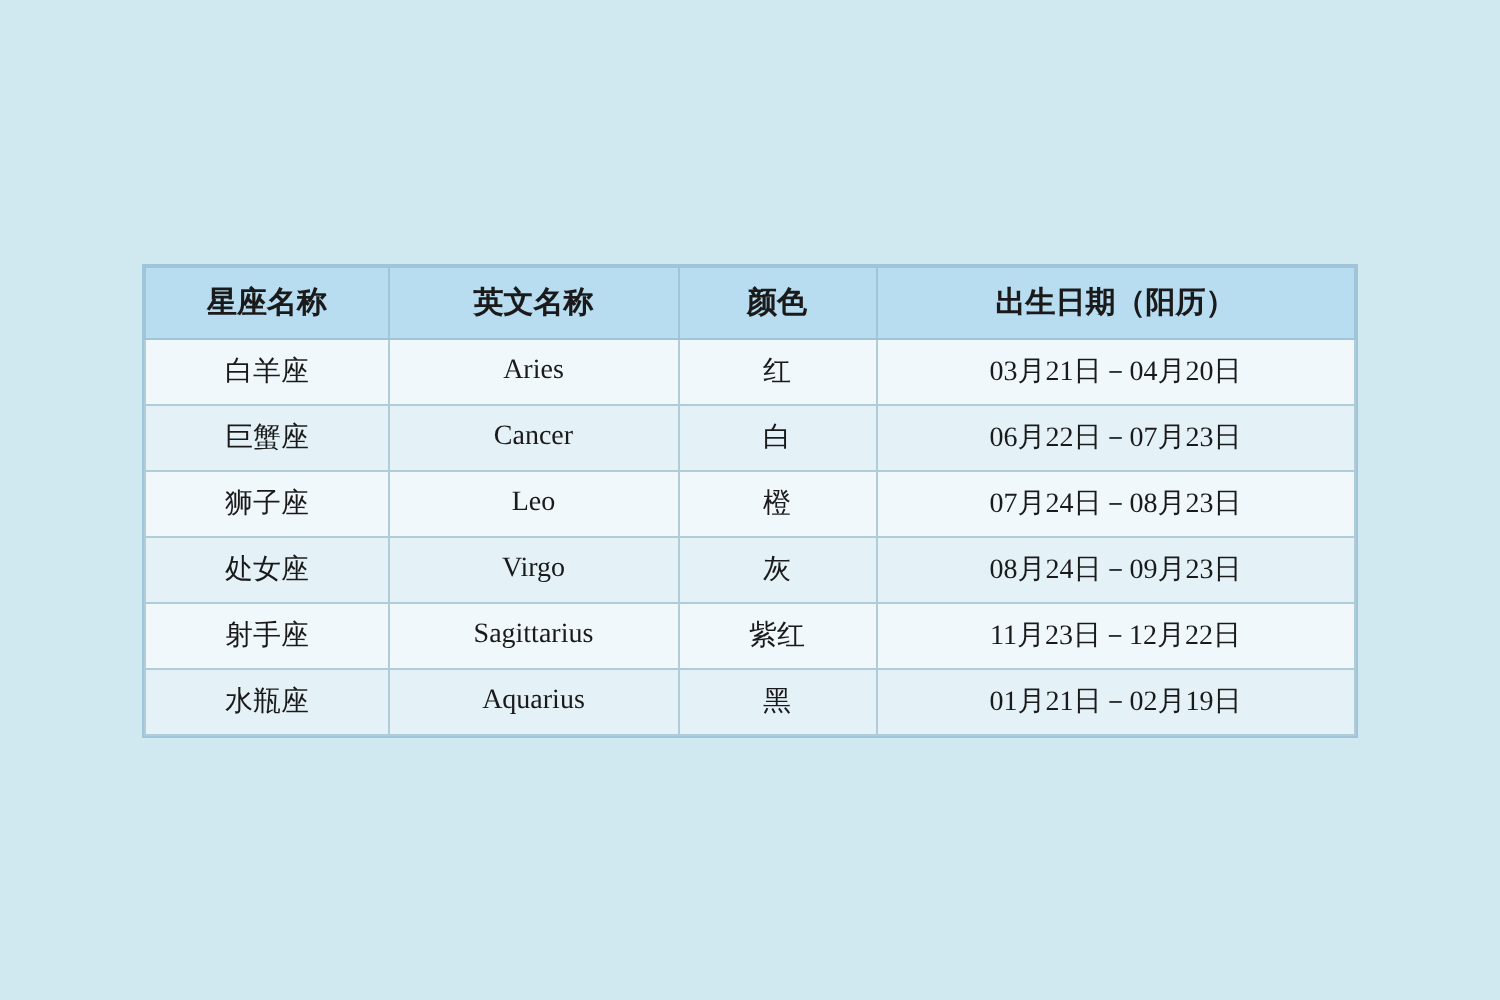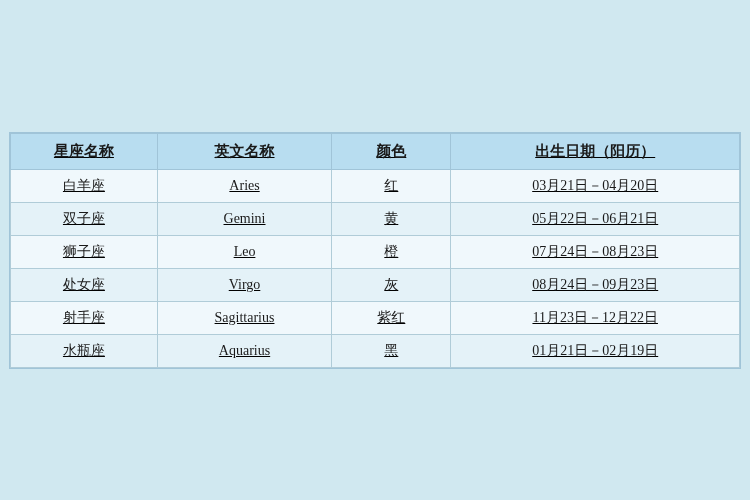--- a/index.html
+++ b/index.html
@@ -14,22 +14,21 @@
       background-color: #d0e8f0;
       display: flex;
       align-items: center;
       justify-content: center;
       font-family: "SimSun", "宋体", serif;
     }
 
     .table-container {
       background-color: #1d4ed8;
       border: 1px solid #a0c4d8;
-      width: 732px;
-      text-decoration: underline;
+      width: 608px;
     }
 
     table {
       width: 100%;
       border-collapse: collapse;
     }
 
     thead tr {
       background-color: #b8ddf0;
     }
@@ -83,24 +82,24 @@
     </thead>
     <tbody>
 
     <tr>
           <td>白羊座</td>
           <td>Aries</td>
           <td>红</td>
           <td>03月21日－04月20日</td>
         </tr>
         <tr>
-          <td>双子座</td>
-          <td>Gemini</td>
-          <td>黄</td>
-          <td>05月22日－06月21日</td>
+          <td>巨蟹座</td>
+          <td>Cancer</td>
+          <td>白</td>
+          <td>06月22日－07月23日</td>
         </tr>
         <tr>
           <td>狮子座</td>
           <td>Leo</td>
           <td>橙</td>
           <td>07月24日－08月23日</td>
         </tr>
         <tr>
           <td>处女座</td>
           <td>Virgo</td>

